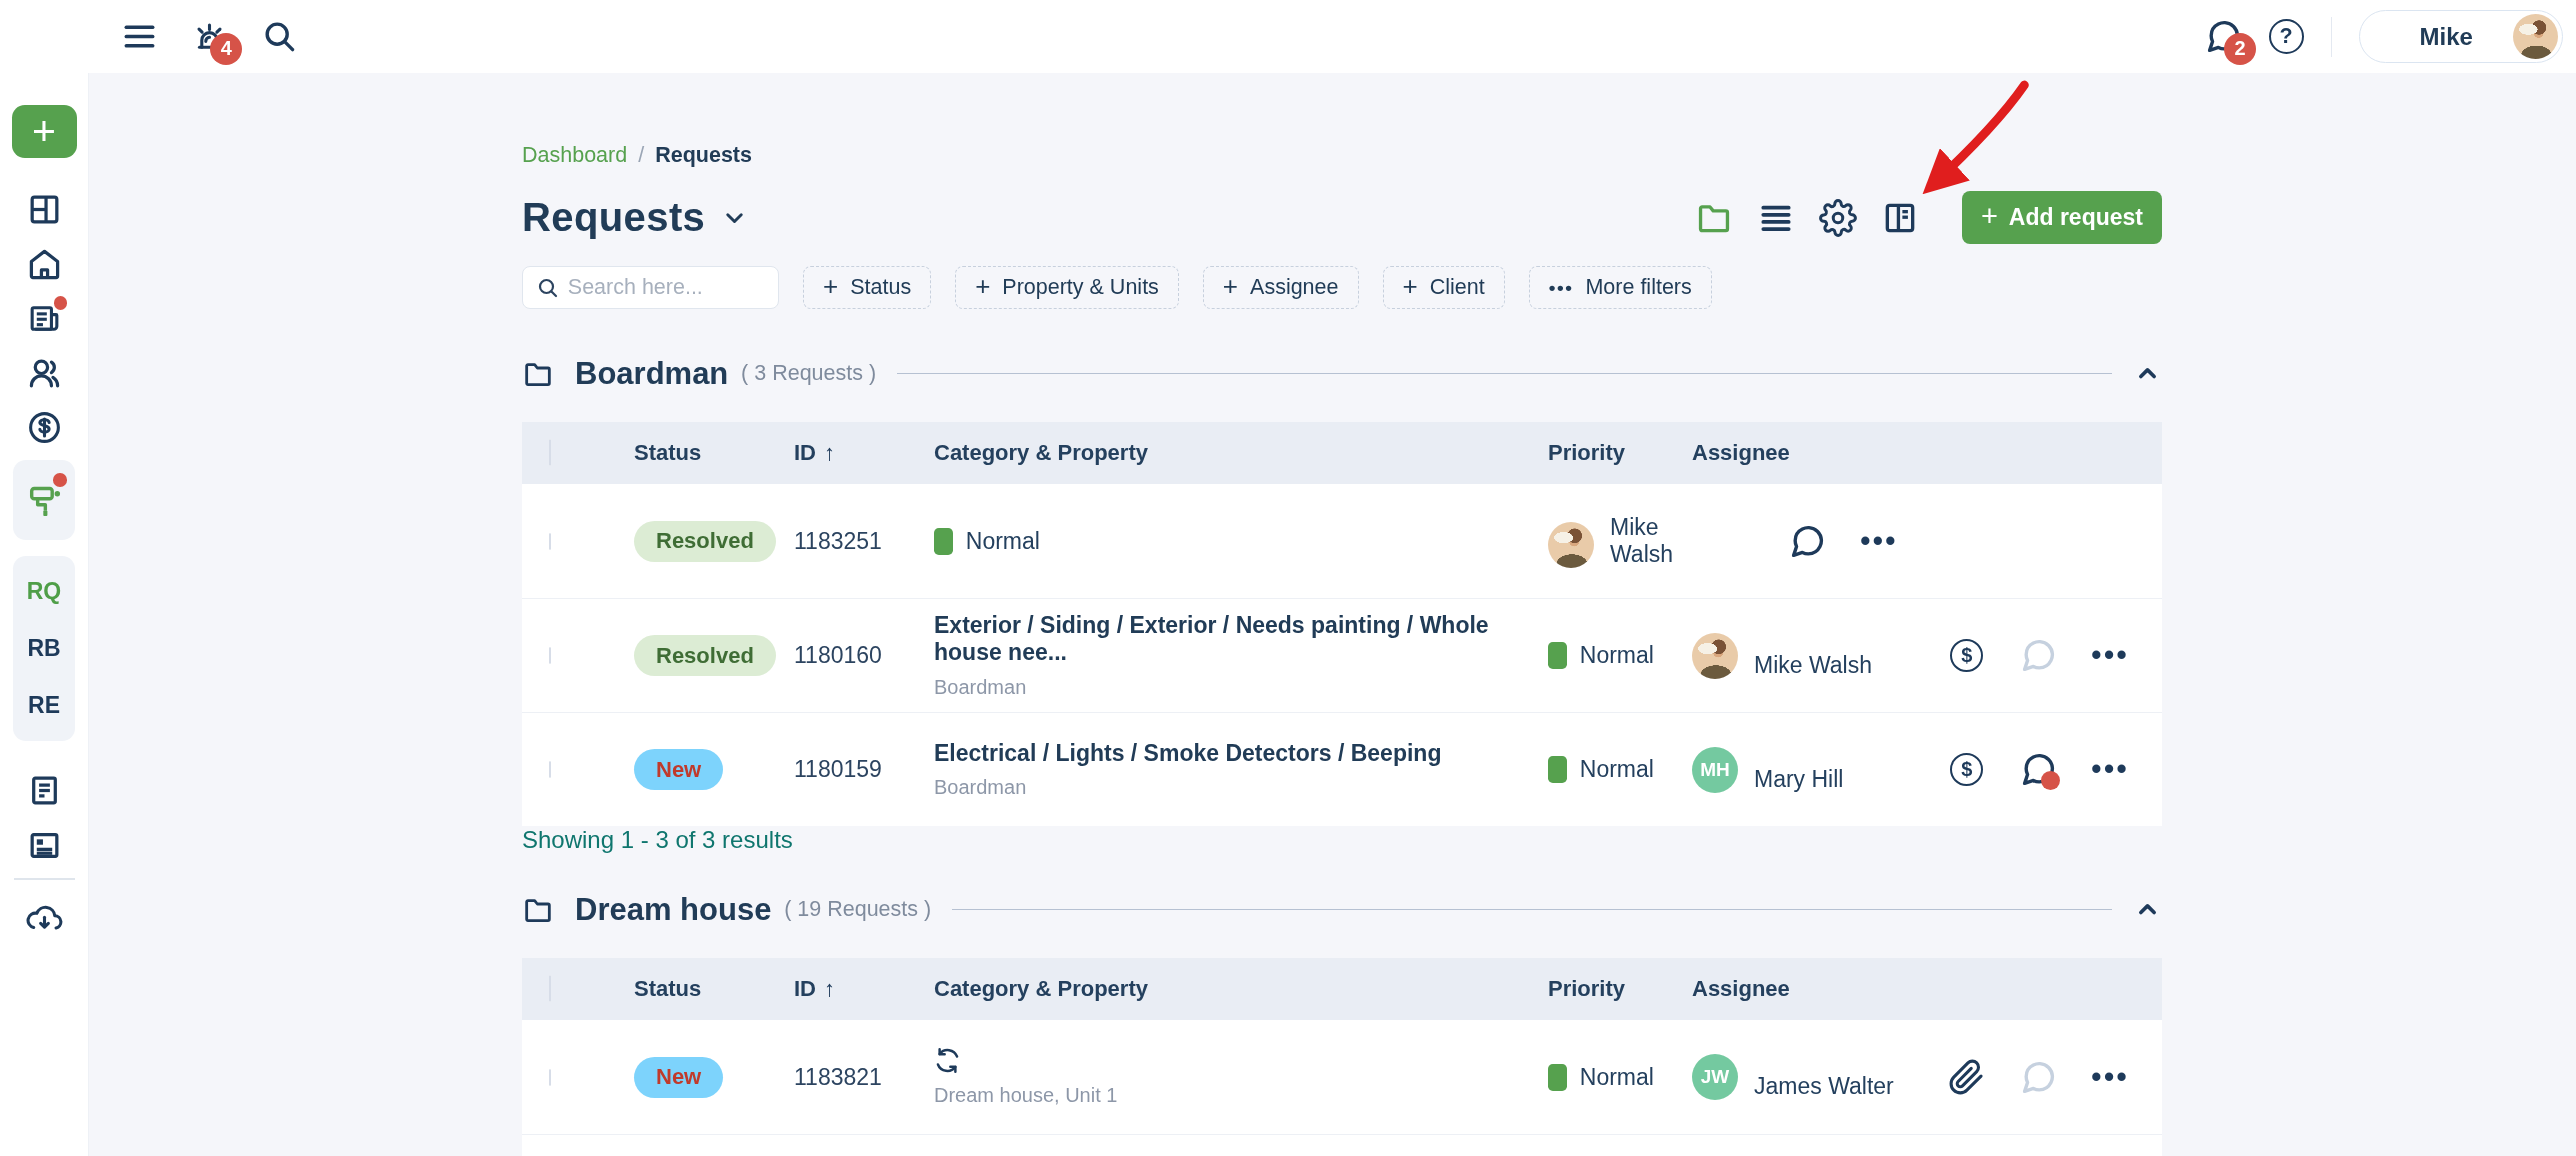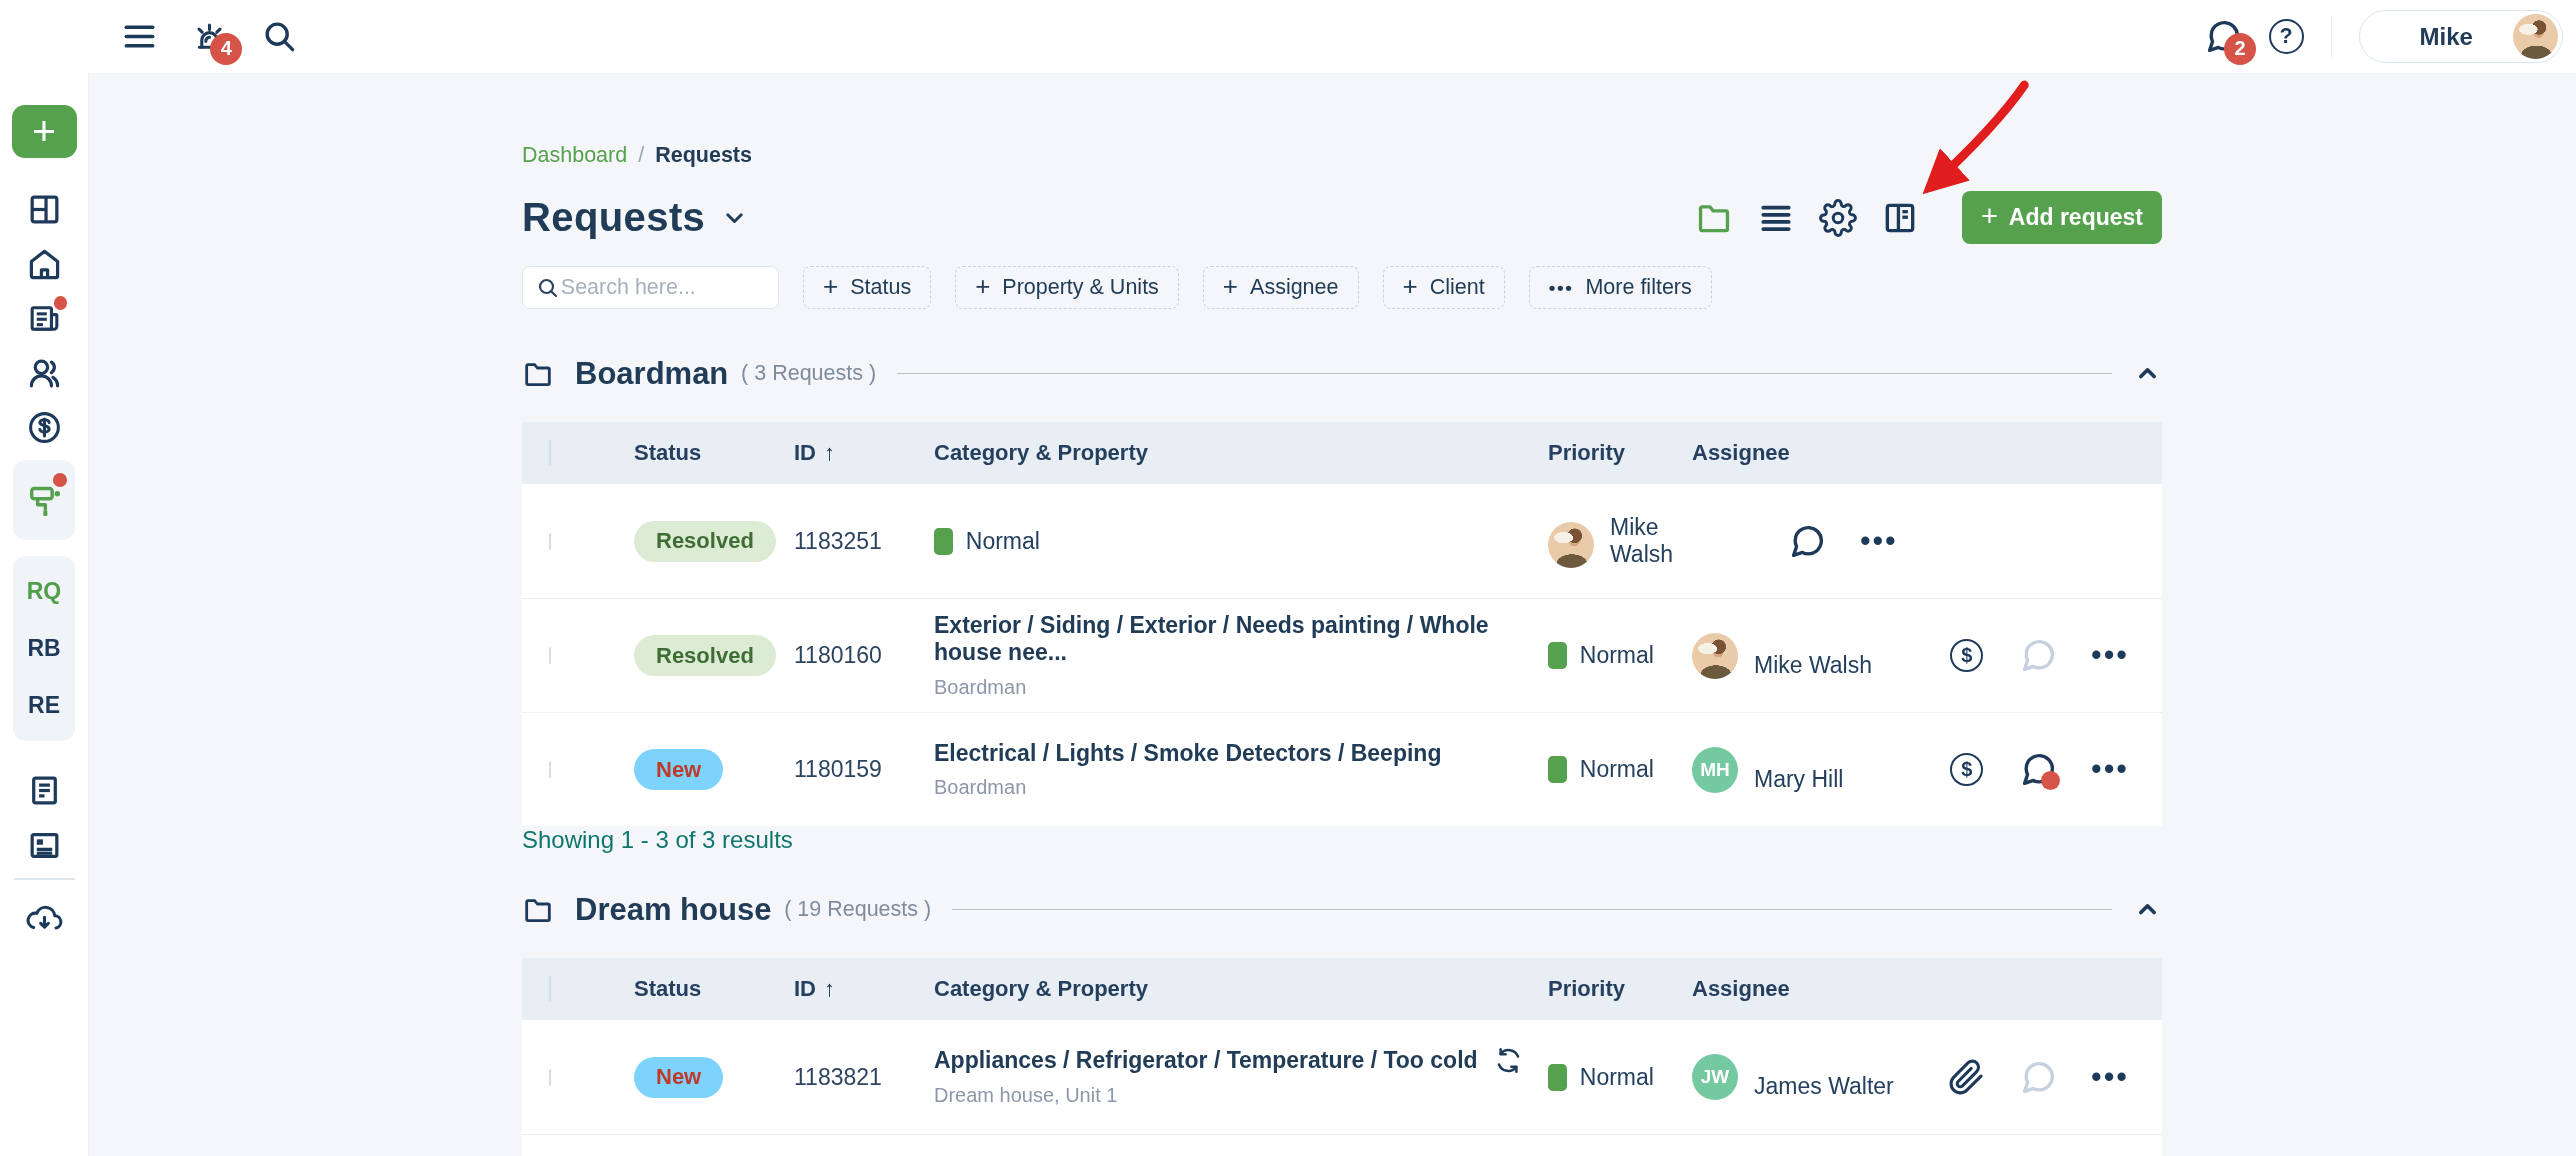--- a/index.html
+++ b/index.html
@@ -56,21 +56,21 @@
   .page-title { font-size:40px; font-weight:700; color:#213c57; letter-spacing:0.4px; }
   .title-chevron { width:27px; height:27px; color:#213c57; margin-left:16px; cursor:pointer; }
   .toolbar { margin-left:auto; display:flex; align-items:center; gap:24px; }
   .tool-icon { width:38px; height:38px; color:#1e3a5a; cursor:pointer; }
   .tool-icon svg { width:100%; height:100%; }
   .tool-icon.green { color:#56a14e; }
   .btn-add { height:53px; margin-left:19px; border-radius:8px; background:#56a14e; color:#fff; border:none; display:flex; align-items:center; gap:11px; padding:0 19px; font-family:inherit; font-size:23px; font-weight:600; cursor:pointer; }
   .btn-add .plus { font-size:29px; font-weight:400; line-height:1; margin-top:-2.4px; }
 
   .filter-row { margin-top:22px; display:flex; align-items:center; gap:24px; height:43px; }
-  .search-box { width:257px; height:43px; background:#fff; border:1.6px solid #e0e6ee; border-radius:8px; display:flex; align-items:center; gap:1px; padding:0 12.8px; }
+  .search-box { width:257px; height:43px; background:#fff; border:1.6px solid #e0e6ee; border-radius:8px; display:flex; align-items:center; gap:8px; padding:0 12.8px; }
   .search-box svg { width:24px; height:24px; color:#2c4460; flex:0 0 auto; }
   .search-box input { border:none; outline:none; background:transparent; width:100%; font-family:inherit; font-size:21.5px; color:#213c57; }
   .search-box input::placeholder { color:#a7b0bd; }
   .chip { height:43px; border:1.6px dashed #c7d0dd; border-radius:8px; background:transparent; display:flex; align-items:center; gap:12px; padding:0 19px; font-size:21.5px; font-weight:500; color:#213c57; cursor:pointer; }
   .chip .chip-plus { font-size:26px; font-weight:400; color:#213c57; margin-top:-2.4px; }
   .chip .chip-more { font-size:19px; letter-spacing:1.6px; font-weight:700; }
 
   .group-header { margin-top:46px; height:37px; display:flex; align-items:center; }
   .group-folder { width:32px; height:32px; color:#1e3a5a; }
   .group-name { font-size:31px; font-weight:700; color:#213c57; margin-left:21px; cursor:pointer; }
@@ -471,21 +471,20 @@
           <div>Assignee</div>
           <div></div>
         </div>
 
         <div class="t-row" style="border-top:none;">
           <div><span class="checkbox"></span></div>
           <div><span class="pill new">New</span></div>
           <div class="c-id">1183821</div>
           <div>
             <div class="cat-title">
-              <span>Appliances / Refrigerator / Temperature / Too cold</span>
               <span class="recur">
                 <svg viewBox="0 0 24 24" fill="none" stroke="currentColor" stroke-width="2.2" stroke-linecap="round" stroke-linejoin="round">
                     <path d="M20.5 8.5A9 9 0 0 0 5 6.2"></path>
                     <polyline points="5 2 5 6.5 9.5 6.5"></polyline>
                     <path d="M3.5 15.5A9 9 0 0 0 19 17.8"></path>
                     <polyline points="19 22 19 17.5 14.5 17.5"></polyline>
                   </svg>
               </span>
             </div>
             <div class="cat-sub">Dream house, Unit 1</div>

